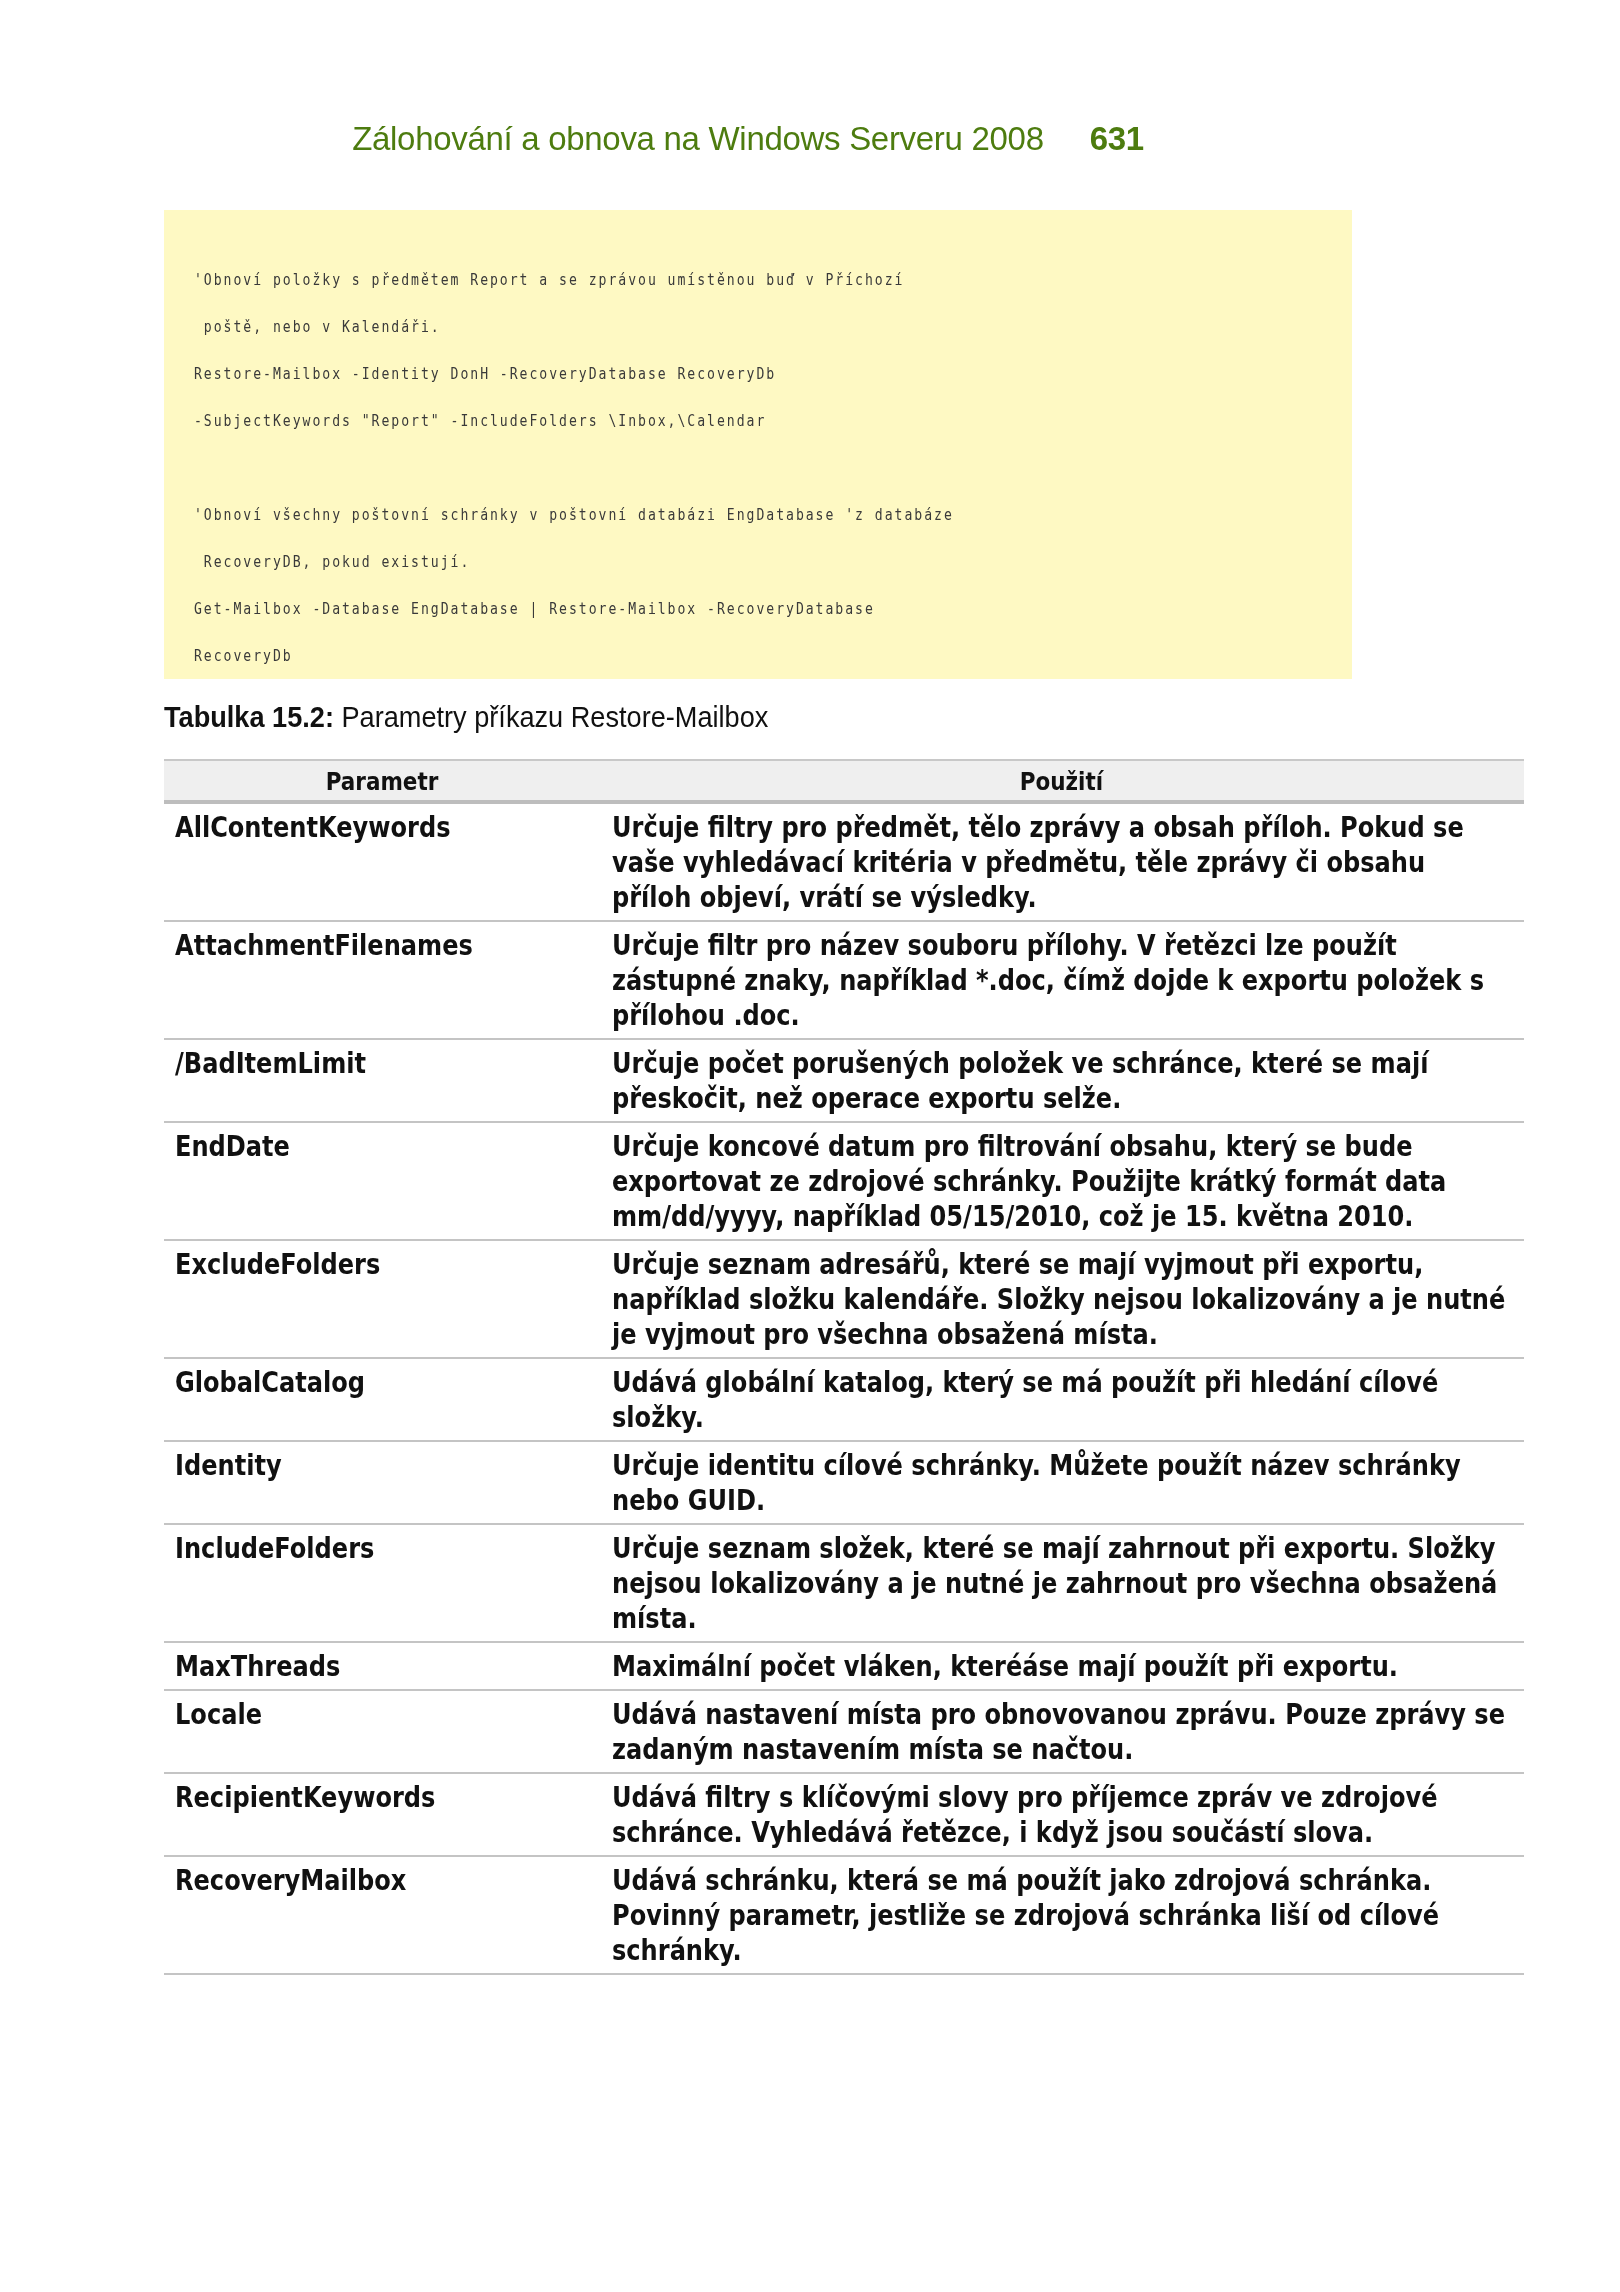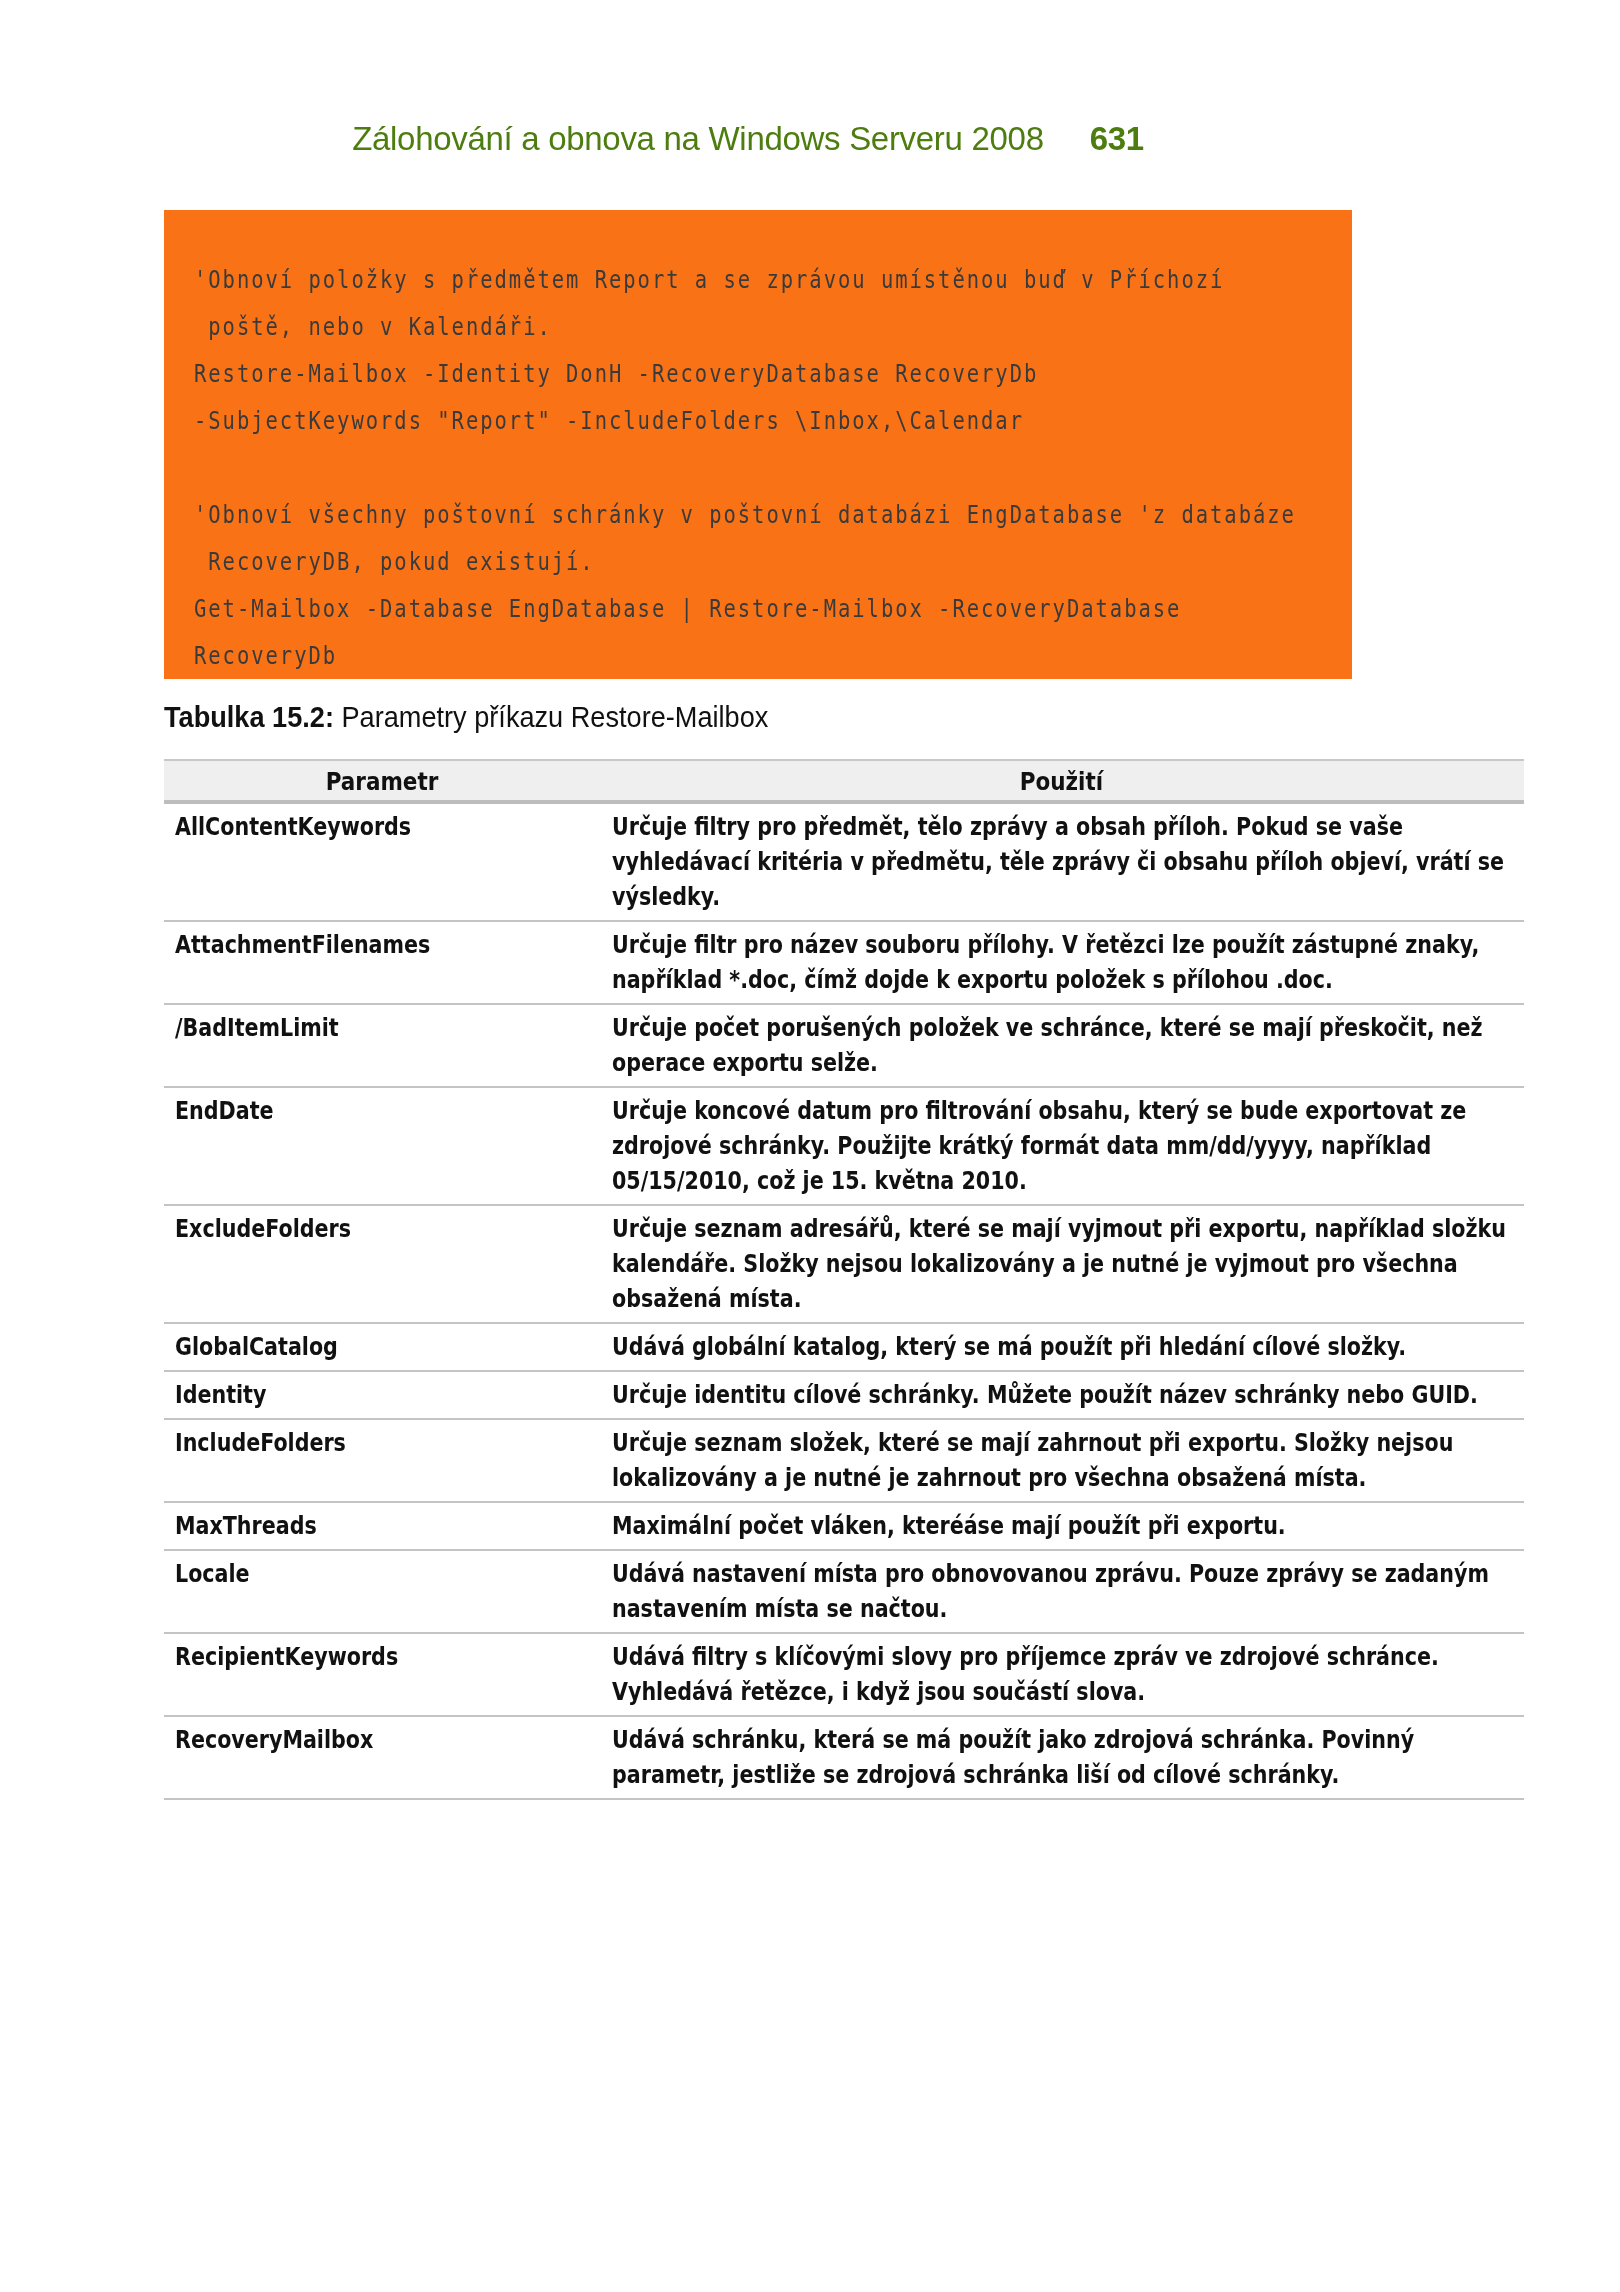--- a/index.html
+++ b/index.html
@@ -7,22 +7,22 @@
   .running-head {
     position: absolute; top: 120px; right: 141px; left: 16px;
     text-align: center; font-family: "Liberation Sans", sans-serif;
     font-size: 33px; color: #4d7c0f; letter-spacing: -0.3px;
   }
   .running-head .title { margin-right: 46px; }
   .running-head .page { font-weight: bold; }
 
   .code-block {
     position: absolute; left: 164px; top: 210px; width: 1188px; height: 469px;
-    background: #f97316; box-sizing: border-box; padding: 46px 0 0 29.5px;
-    font-family: "DejaVu Sans Mono", monospace; font-size: 25px; color: #3a3a3a;
+    background: #fef9c3; box-sizing: border-box; padding: 46px 0 0 29.5px;
+    font-family: "DejaVu Sans Mono", monospace; font-size: 16px; color: #3a3a3a;
     letter-spacing: 2.4px; font-stretch: condensed;
   }
   .code-line { height: 47px; line-height: 47px; white-space: pre; transform: scaleX(0.82); transform-origin: left center; }
   .code-line.gap { height: 47px; }
 
   .table-caption {
     position: absolute; left: 164px; top: 700px;
     font-family: "Liberation Sans", sans-serif; font-size: 29.5px; color: #111;
     transform: scaleX(0.92); transform-origin: left center;
   }
@@ -31,21 +31,21 @@
   table.params {
     position: absolute; left: 164px; top: 759px; width: 1360px;
     border-collapse: collapse; font-family: "DejaVu Sans", sans-serif;
   }
   table.params th {
     background: #efefef; text-align: center; font-weight: bold;
     font-size: 25px; padding: 5.5px 11px 4.6px 11px; color: #111;
     border-top: 2.8px solid #c8c8c8; border-bottom: 4.6px solid #bdbdbd;
   }
   table.params td {
-    vertical-align: top; font-size: 24px; line-height: 35px;
+    vertical-align: top; font-size: 28px; line-height: 35px;
     padding: 5.5px 11px 5.5px 11px; color: #111; font-weight: 600;
     border-bottom: 2.8px solid #c4c4c4;
   }
   table.params td .txt, table.params th .txt {
     display: inline-block; transform: scaleX(0.86); transform-origin: left top;
     width: 116%;
   }
   table.params td.col-param .txt { width: 116%; }
   table.params col.c1 { width: 437px; }
 </style>

